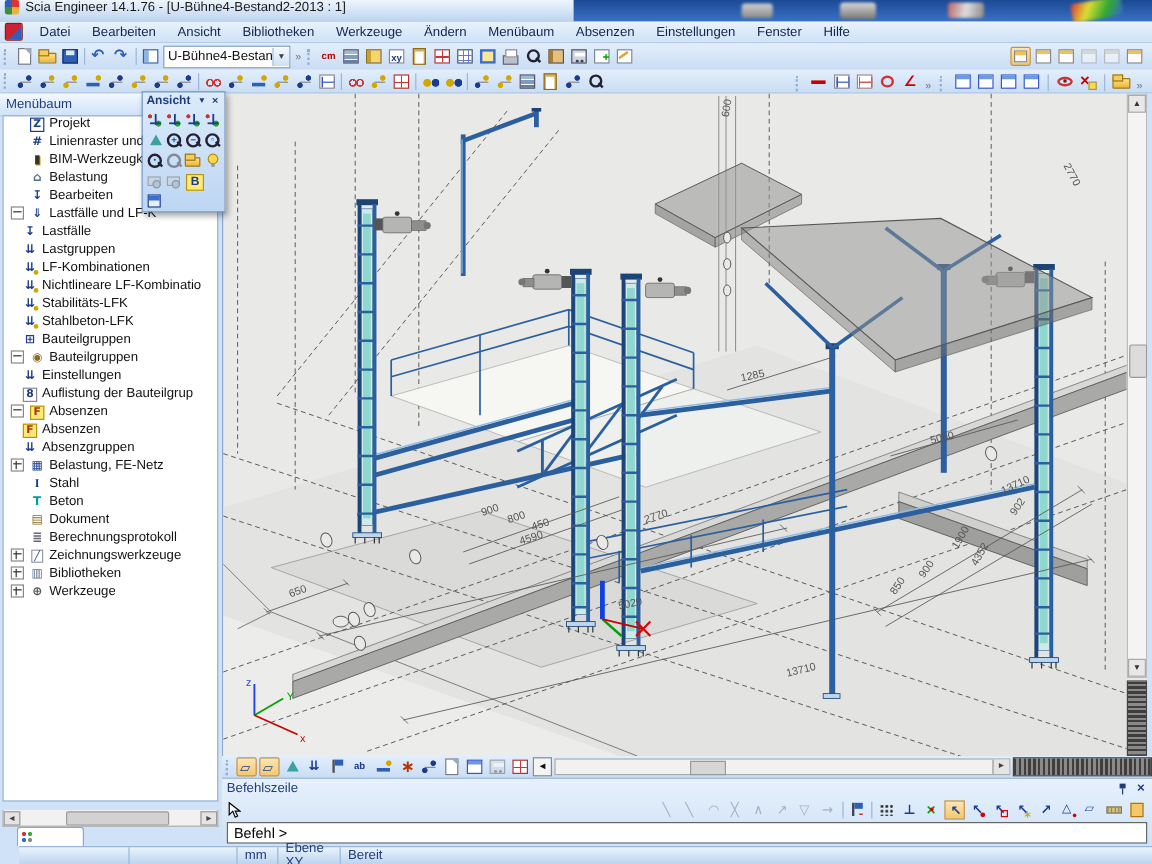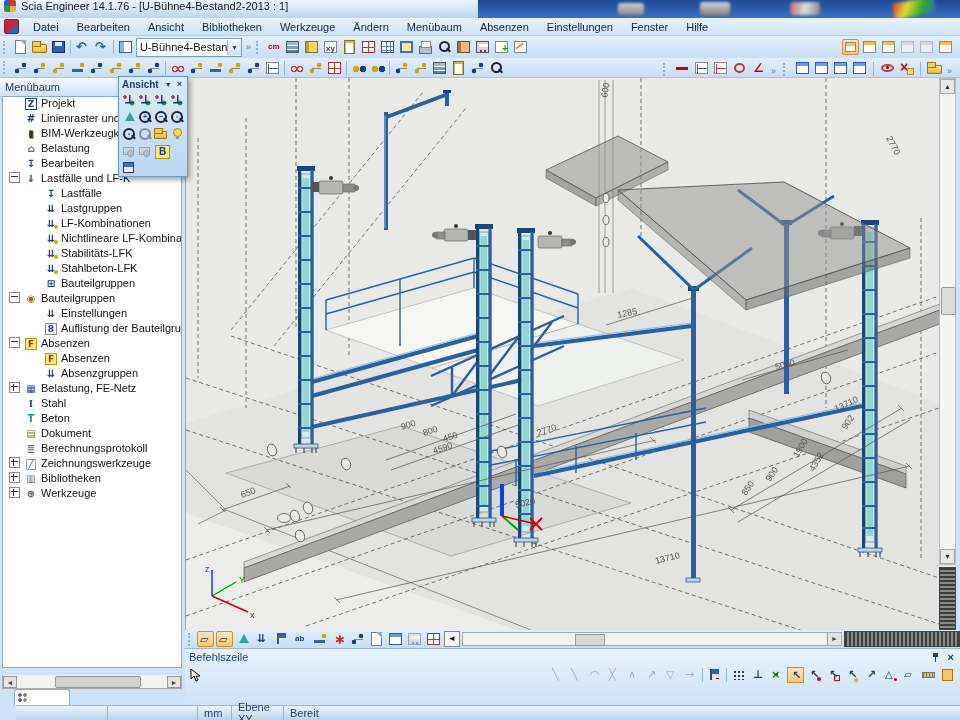--- a/index.html
+++ b/index.html
@@ -163,21 +163,21 @@
   .combo .cval{flex:1;padding:0 3px;white-space:nowrap;overflow:hidden;font-size:11px}
   .combo .cbtn{width:13px;height:15px;background:linear-gradient(#f4f8fd,#cfe0f3);border-left:1px solid #9ab6d8;
       font-size:7px;line-height:15px;text-align:center;color:#345}
   .chev{font-size:9px;color:#678;margin:0 2px;flex:none}
   
   #sidebar{position:absolute;left:0;top:78px;width:185px;height:627px;background:#cfe2f7;box-sizing:border-box}
   #sidebar .phead{height:18px;line-height:18px;padding-left:5px;color:#1f3d7a;
       background:linear-gradient(180deg,#f3f8fe,#cfe2f7);border-bottom:1px solid #b6cce6}
   #treebox{position:absolute;left:2px;top:18px;right:3px;bottom:37px;background:#fff;border:1px solid #8aa8cc;overflow:hidden}
   .trow{display:flex;align-items:flex-start;height:15px;white-space:nowrap;cursor:default}
-  .trow.lv0{padding-left:6px}.trow.lv1{padding-left:26px}
+  .trow.lv0{padding-left:6px}.trow.lv1{}
   .exp{width:9px;height:9px;border:1px solid #888;background:#fff;margin-right:4px;flex:none;position:relative}
   .exp.e-m::before,.exp.e-p::before{content:"";position:absolute;left:1px;right:1px;top:3px;height:1px;background:#333}
   .exp.e-p::after{content:"";position:absolute;top:1px;bottom:1px;left:3px;width:1px;background:#333}
   .exp.e-n{visibility:hidden}
   .tico{width:14px;height:13px;margin-right:3px;flex:none;position:relative;font:bold 10px/13px "DejaVu Sans",sans-serif;
       text-align:center}
   .tlab{font-size:11px;color:#111;overflow:hidden}
   .ic-proj::before{content:"Z";color:#1a3c8c;background:#fff;border:1px solid #1a3c8c;padding:0 2px;font-size:9px}
   .ic-grid::before{content:"#";color:#1a3c8c}
   .ic-bim::before{content:"▮";color:#333;text-shadow:1px 1px 0 #d4a600}
@@ -842,20 +842,23 @@
           <span class="sn s-arrowq"></span>
           <span class="sn s-arrows"></span>
           <span class="sn s-arrown"></span>
           <span class="sn s-poly"></span>
           <span class="sn s-box2"></span>
           <span class="sn s-ruler"></span>
           <span class="sn s-boxor"></span>
         </div>
     </div>
   </div>
+  <div id="cmdinput">
+    <span>Befehl &gt;</span>
+  </div>
 </div>
 
 <div id="statusbar">
   <div class="seg" style="width:92px"></div>
   <div class="seg" style="width:90px"></div>
   <div class="seg" style="width:34px">mm</div>
   <div class="seg" style="width:52px">Ebene XY</div>
   <div class="seg" style="width:80px;border-right:none">Bereit</div>
 </div>
 

